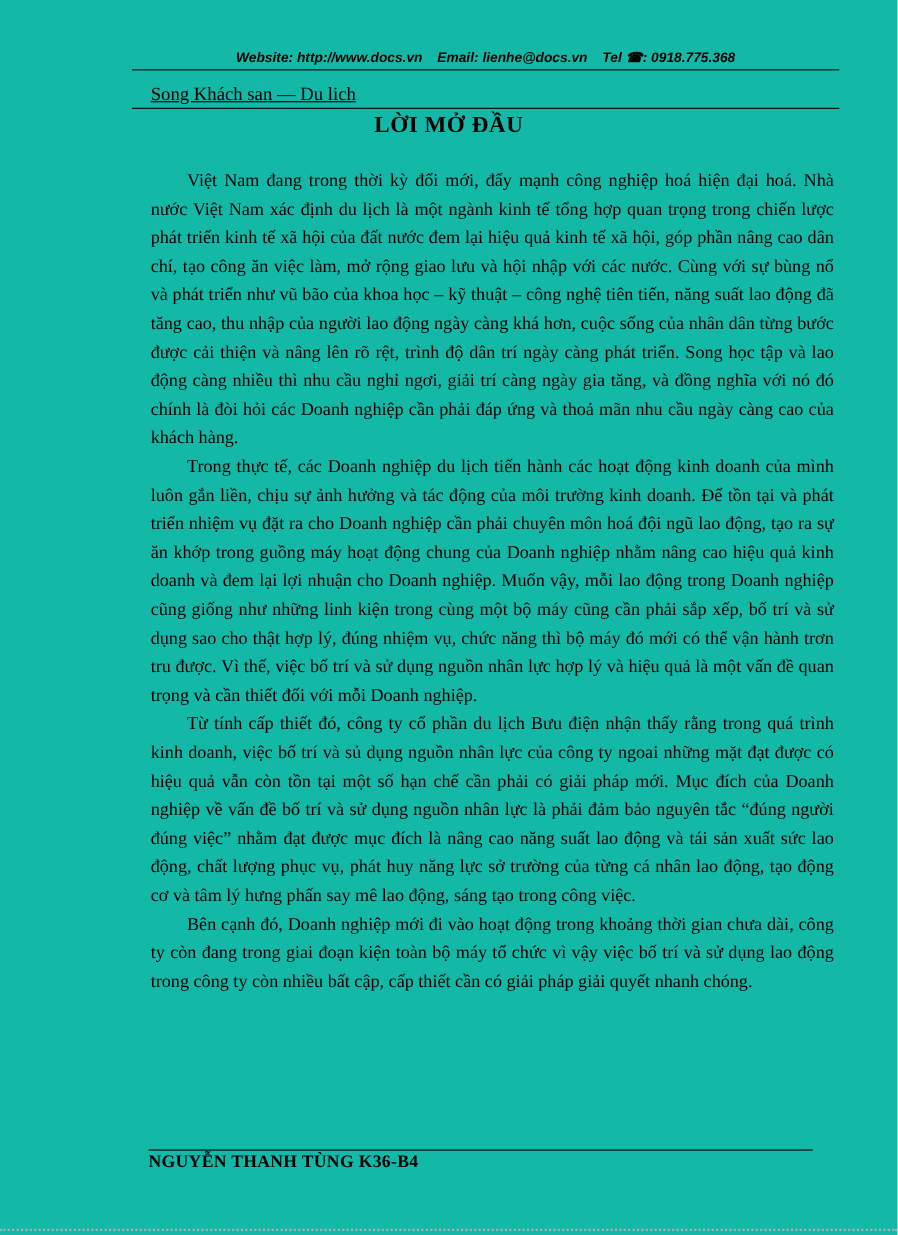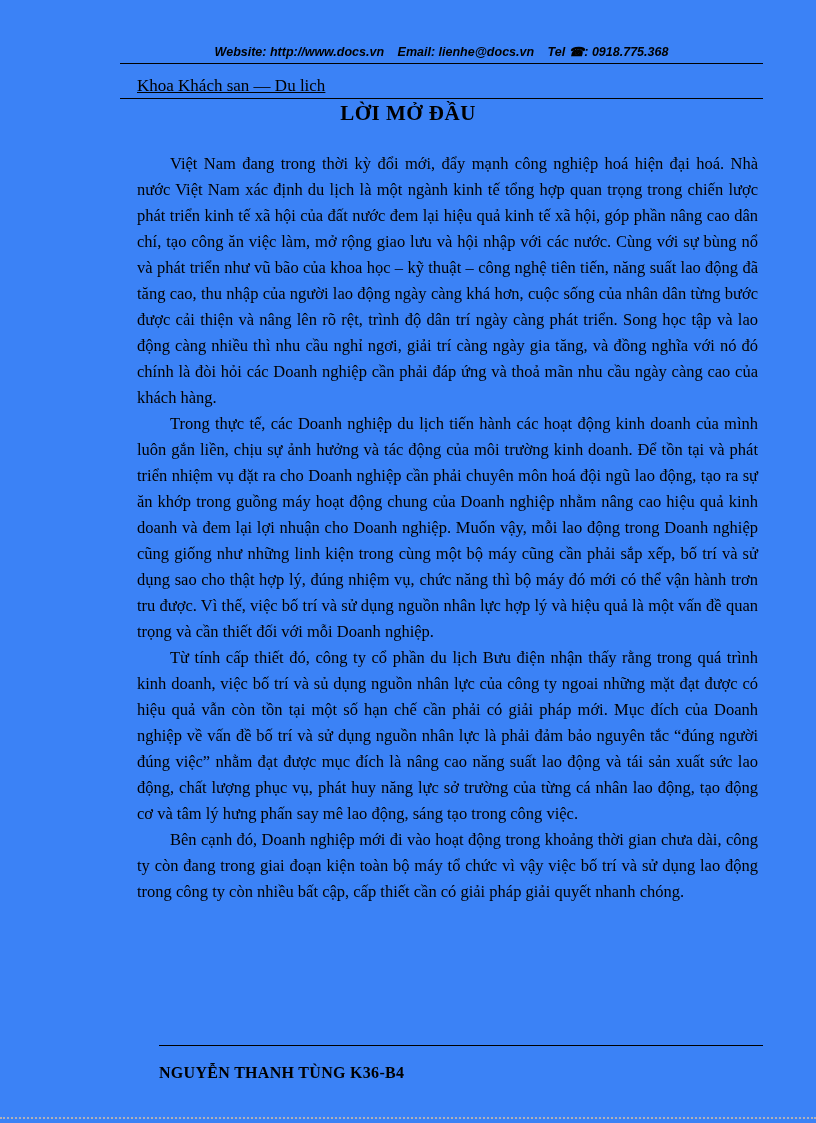--- a/index.html
+++ b/index.html
@@ -1,19 +1,19 @@
 <!DOCTYPE html>
 <html><head>
 <meta charset="utf-8">
 <style>
   html,body { margin:0; padding:0; background:#fff; }
   .page {
     position:relative;
     width:816px; height:1123px;
-    background:#3b82f6;
+    background:#14b8a6;
     color:#000;
     font-family:"Liberation Serif", serif;
     overflow:hidden;
   }
   
   .masthead {
     position:absolute; top:44px; left:120px; width:643px;
     text-align:center;
     font-family:"Liberation Sans", sans-serif;
     font-size:12.5px; font-style:italic; font-weight:bold;
@@ -52,45 +52,44 @@
     font-weight:bold;
     padding-left:32px;
     text-align:left;
   }
   .section-heading .bullet { display:inline-block; width:26px; }
   .body-block p { margin:0; text-indent:33px; }
   
   .footer {
     position:absolute; top:1045px; left:135px; width:604px;
     border-top:1px solid #000;
-    padding-top:18px;
+    padding-top:2px;
     font-size:16px; font-weight:bold;
     height:22px; overflow:hidden;
     letter-spacing:0.3px;
-    margin-left:24px;
   }
   .page-break-dots {
     position:absolute; top:1117px; left:0; width:816px;
     border-top:2px dotted #b0b0b8;
   }
 </style>
 </head>
 <body>
 
 <div class="page">
 
   <div class="masthead">
     <span class="seg">Website</span><span class="val">: http://www.docs.vn</span>
     <span class="seg">Email</span><span class="val">: lienhe@docs.vn</span>
     <span class="seg">Tel</span>
     <span>☎</span><span class="val">: 0918.775.368</span>
   </div>
 
   <div class="dept-rule">
-    <span class="dept-text">Khoa Khách san — Du lich</span>
+    <span class="dept-text">Song Khách san — Du lich</span>
   </div>
 
   <div class="doc-title">LỜI MỞ ĐẦU</div>
 
   <div class="body-block">
     <p>Việt Nam đang trong thời kỳ đổi mới, đẩy mạnh công nghiệp hoá hiện đại hoá. Nhà nước Việt Nam xác định du lịch là một ngành kinh tế tổng hợp quan trọng trong chiến lược phát triển kinh tế xã hội của đất nước đem lại hiệu quả kinh tế xã hội, góp phần nâng cao dân chí, tạo công ăn việc làm, mở rộng giao lưu và hội nhập với các nước. Cùng với sự bùng nổ và phát triển như vũ bão của khoa học – kỹ thuật – công nghệ tiên tiến, năng suất lao động đã tăng cao, thu nhập của người lao động ngày càng khá hơn, cuộc sống của nhân dân từng bước được cải thiện và nâng lên rõ rệt, trình độ dân trí ngày càng phát triển. Song học tập và lao động càng nhiều thì nhu cầu nghỉ ngơi, giải trí càng ngày gia tăng, và đồng nghĩa với nó đó chính là đòi hỏi các Doanh nghiệp cần phải đáp ứng và thoả mãn nhu cầu ngày càng cao của khách hàng.</p>
     <p>Trong thực tế, các Doanh nghiệp du lịch tiến hành các hoạt động kinh doanh của mình luôn gắn liền, chịu sự ảnh hưởng và tác động của môi trường kinh doanh. Để tồn tại và phát triển nhiệm vụ đặt ra cho Doanh nghiệp cần phải chuyên môn hoá đội ngũ lao động, tạo ra sự ăn khớp trong guồng máy hoạt động chung của Doanh nghiệp nhằm nâng cao hiệu quả kinh doanh và đem lại lợi nhuận cho Doanh nghiệp. Muốn vậy, mỗi lao động trong Doanh nghiệp cũng giống như những linh kiện trong cùng một bộ máy cũng cần phải sắp xếp, bố trí và sử dụng sao cho thật hợp lý, đúng nhiệm vụ, chức năng thì bộ máy đó mới có thể vận hành trơn tru được. Vì thế, việc bố trí và sử dụng nguồn nhân lực hợp lý và hiệu quả là một vấn đề quan trọng và cần thiết đối với mỗi Doanh nghiệp.</p>
     <p>Từ tính cấp thiết đó, công ty cổ phần du lịch Bưu điện nhận thấy rằng trong quá trình kinh doanh, việc bố trí và sủ dụng nguồn nhân lực của công ty ngoai những mặt đạt được có hiệu quả vẫn còn tồn tại một số hạn chế cần phải có giải pháp mới. Mục đích của Doanh nghiệp về vấn đề bố trí và sử dụng nguồn nhân lực là phải đảm bảo nguyên tắc “đúng người đúng việc” nhằm đạt được mục đích là nâng cao năng suất lao động và tái sản xuất sức lao động, chất lượng phục vụ, phát huy năng lực sở trường của từng cá nhân lao động, tạo động cơ và tâm lý hưng phấn say mê lao động, sáng tạo trong công việc.</p>
     <p>Bên cạnh đó, Doanh nghiệp mới đi vào hoạt động trong khoảng thời gian chưa dài,  công ty còn đang trong giai đoạn kiện toàn bộ máy tổ chức vì vậy việc bố trí và sử dụng lao động trong công ty còn nhiều bất cập, cấp thiết cần có giải pháp giải quyết nhanh chóng.</p>
   </div>

